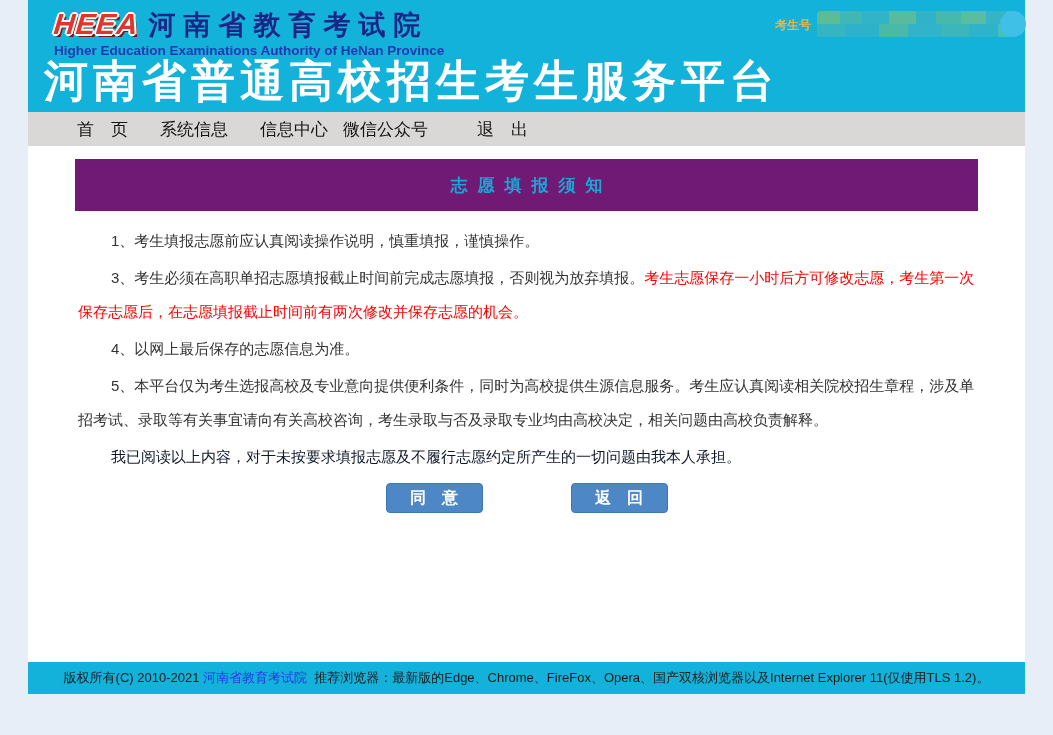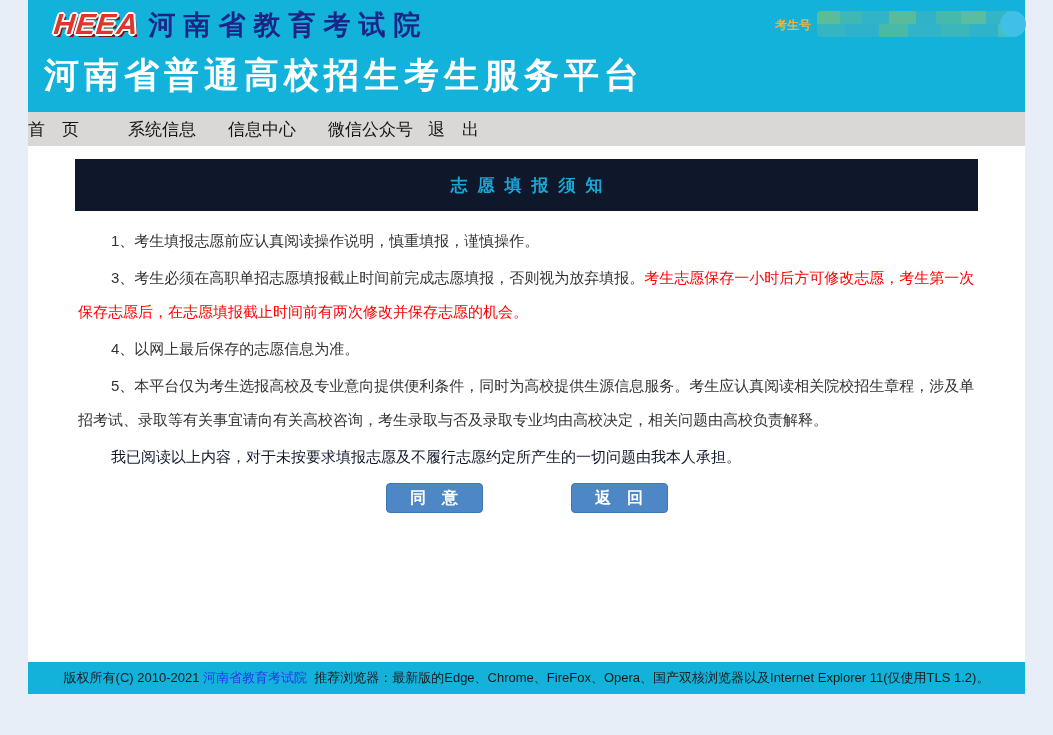--- a/index.html
+++ b/index.html
@@ -47,21 +47,21 @@
     font-size: 13.5px;
     font-weight: bold;
     margin-top: 0px;
     letter-spacing: 0px;
   }
   .platform-title {
     position: absolute;
     left: 16px;
     top: 52px;
     color: #ffffff;
-    font-size: 35px;
+    font-size: 44px;
     font-weight: bold;
     letter-spacing: 5px;
     white-space: nowrap;
   }
   .candidate-label {
     position: absolute;
     top: 17px;
     right: 214px;
     color: #f2b33d;
     font-size: 12px;
@@ -94,37 +94,37 @@
 
   
   .nav {
     height: 34px;
     background: #d9d8d6;
     display: flex;
     align-items: center;
   }
   .nav-item {
     width: 100px;
-    text-align: left;
+    text-align: right;
     font-size: 17px;
     color: #141414;
     cursor: pointer;
     white-space: nowrap;
   }
 
   
   .content {
     background: #ffffff;
     height: 516px;
     overflow: hidden;
   }
   .notice-bar {
     margin: 13px 47px 0 47px;
     height: 52px;
-    background: #0f172a;
+    background: #701a75;
     display: flex;
     align-items: center;
     justify-content: center;
   }
   .notice-title {
     color: #19a7d6;
     font-size: 17px;
     font-weight: bold;
     letter-spacing: 10px;
     text-indent: 10px;
@@ -174,20 +174,21 @@
   .footer-link { color: #2b32e8; cursor: pointer; text-decoration: none; }
 </style>
 </head>
 <body>
 
 <div class="page">
 
   <div class="header">
     <div class="logo-block">
       <span class="heea-logo">HEEA</span><span class="org-name">河南省教育考试院</span>
+      <div class="org-sub">Higher Education Examinations Authority of HeNan Province</div>
     </div>
     <span class="candidate-label">考生号</span>
     <div class="candidate-blur"></div>
     <div class="platform-title">河南省普通高校招生考生服务平台</div>
   </div>
 
   <div class="nav">
     <div class="nav-item">首　页</div>
     <div class="nav-item">系统信息</div>
     <div class="nav-item">信息中心</div>

